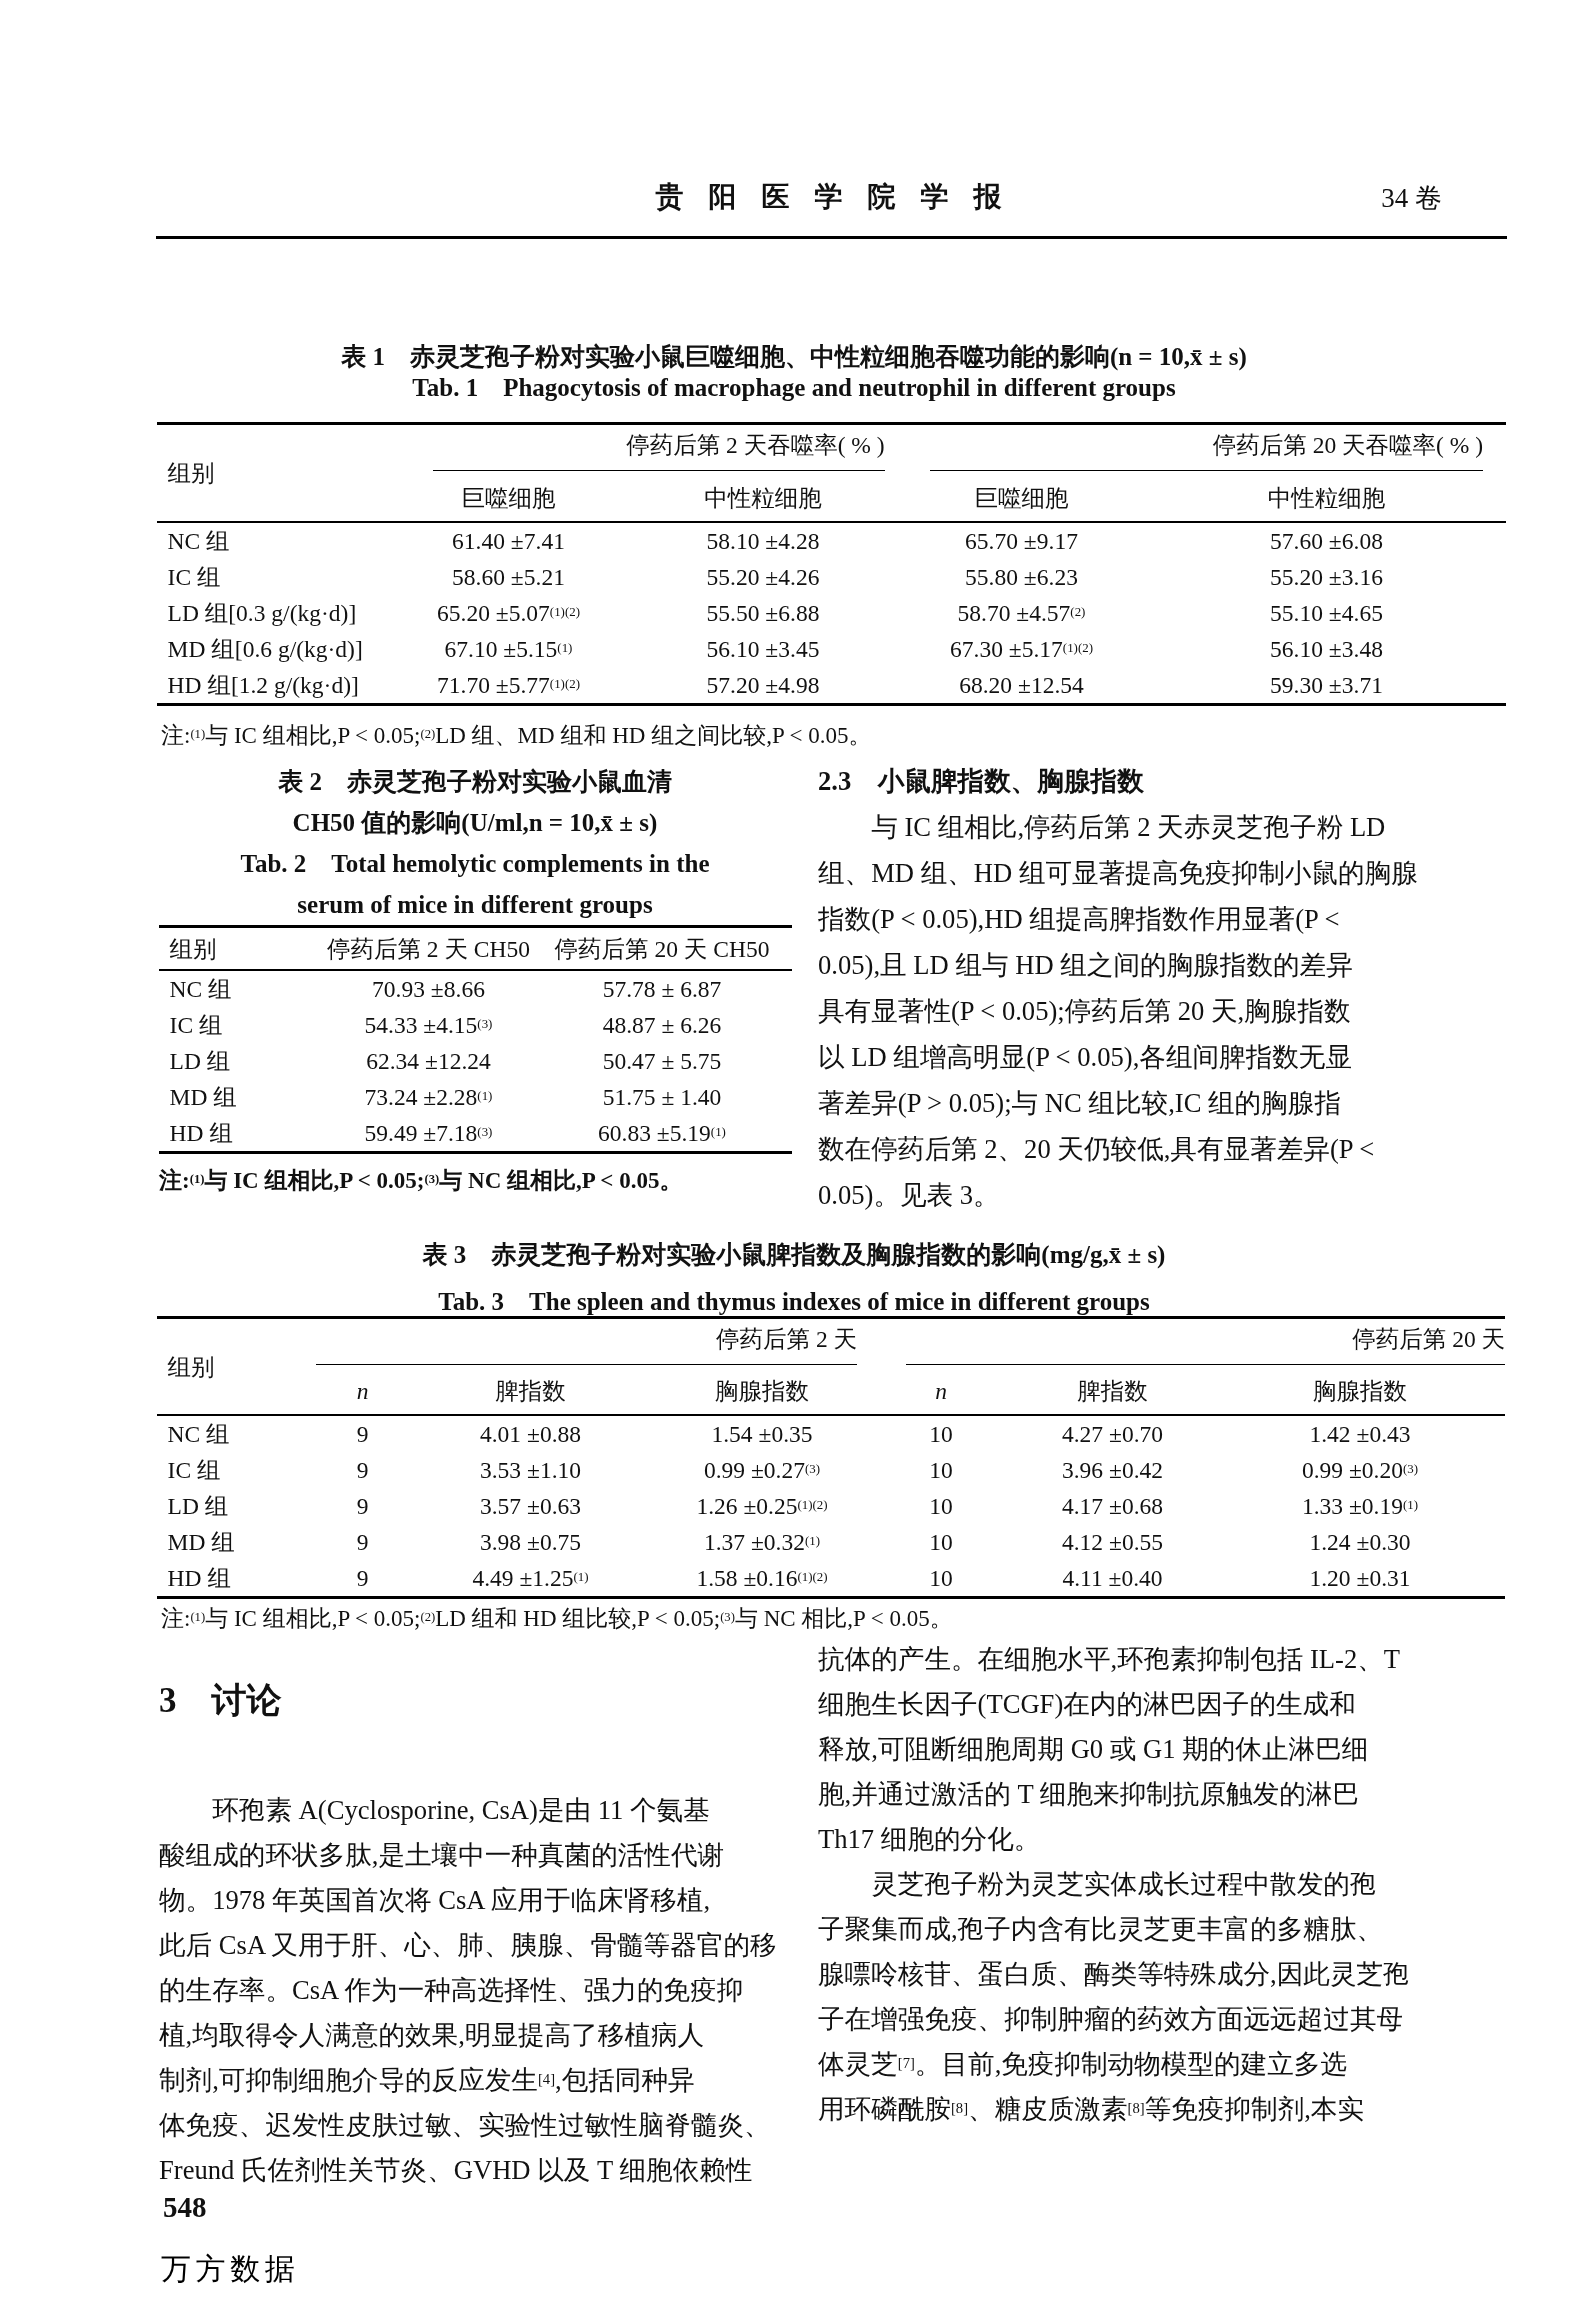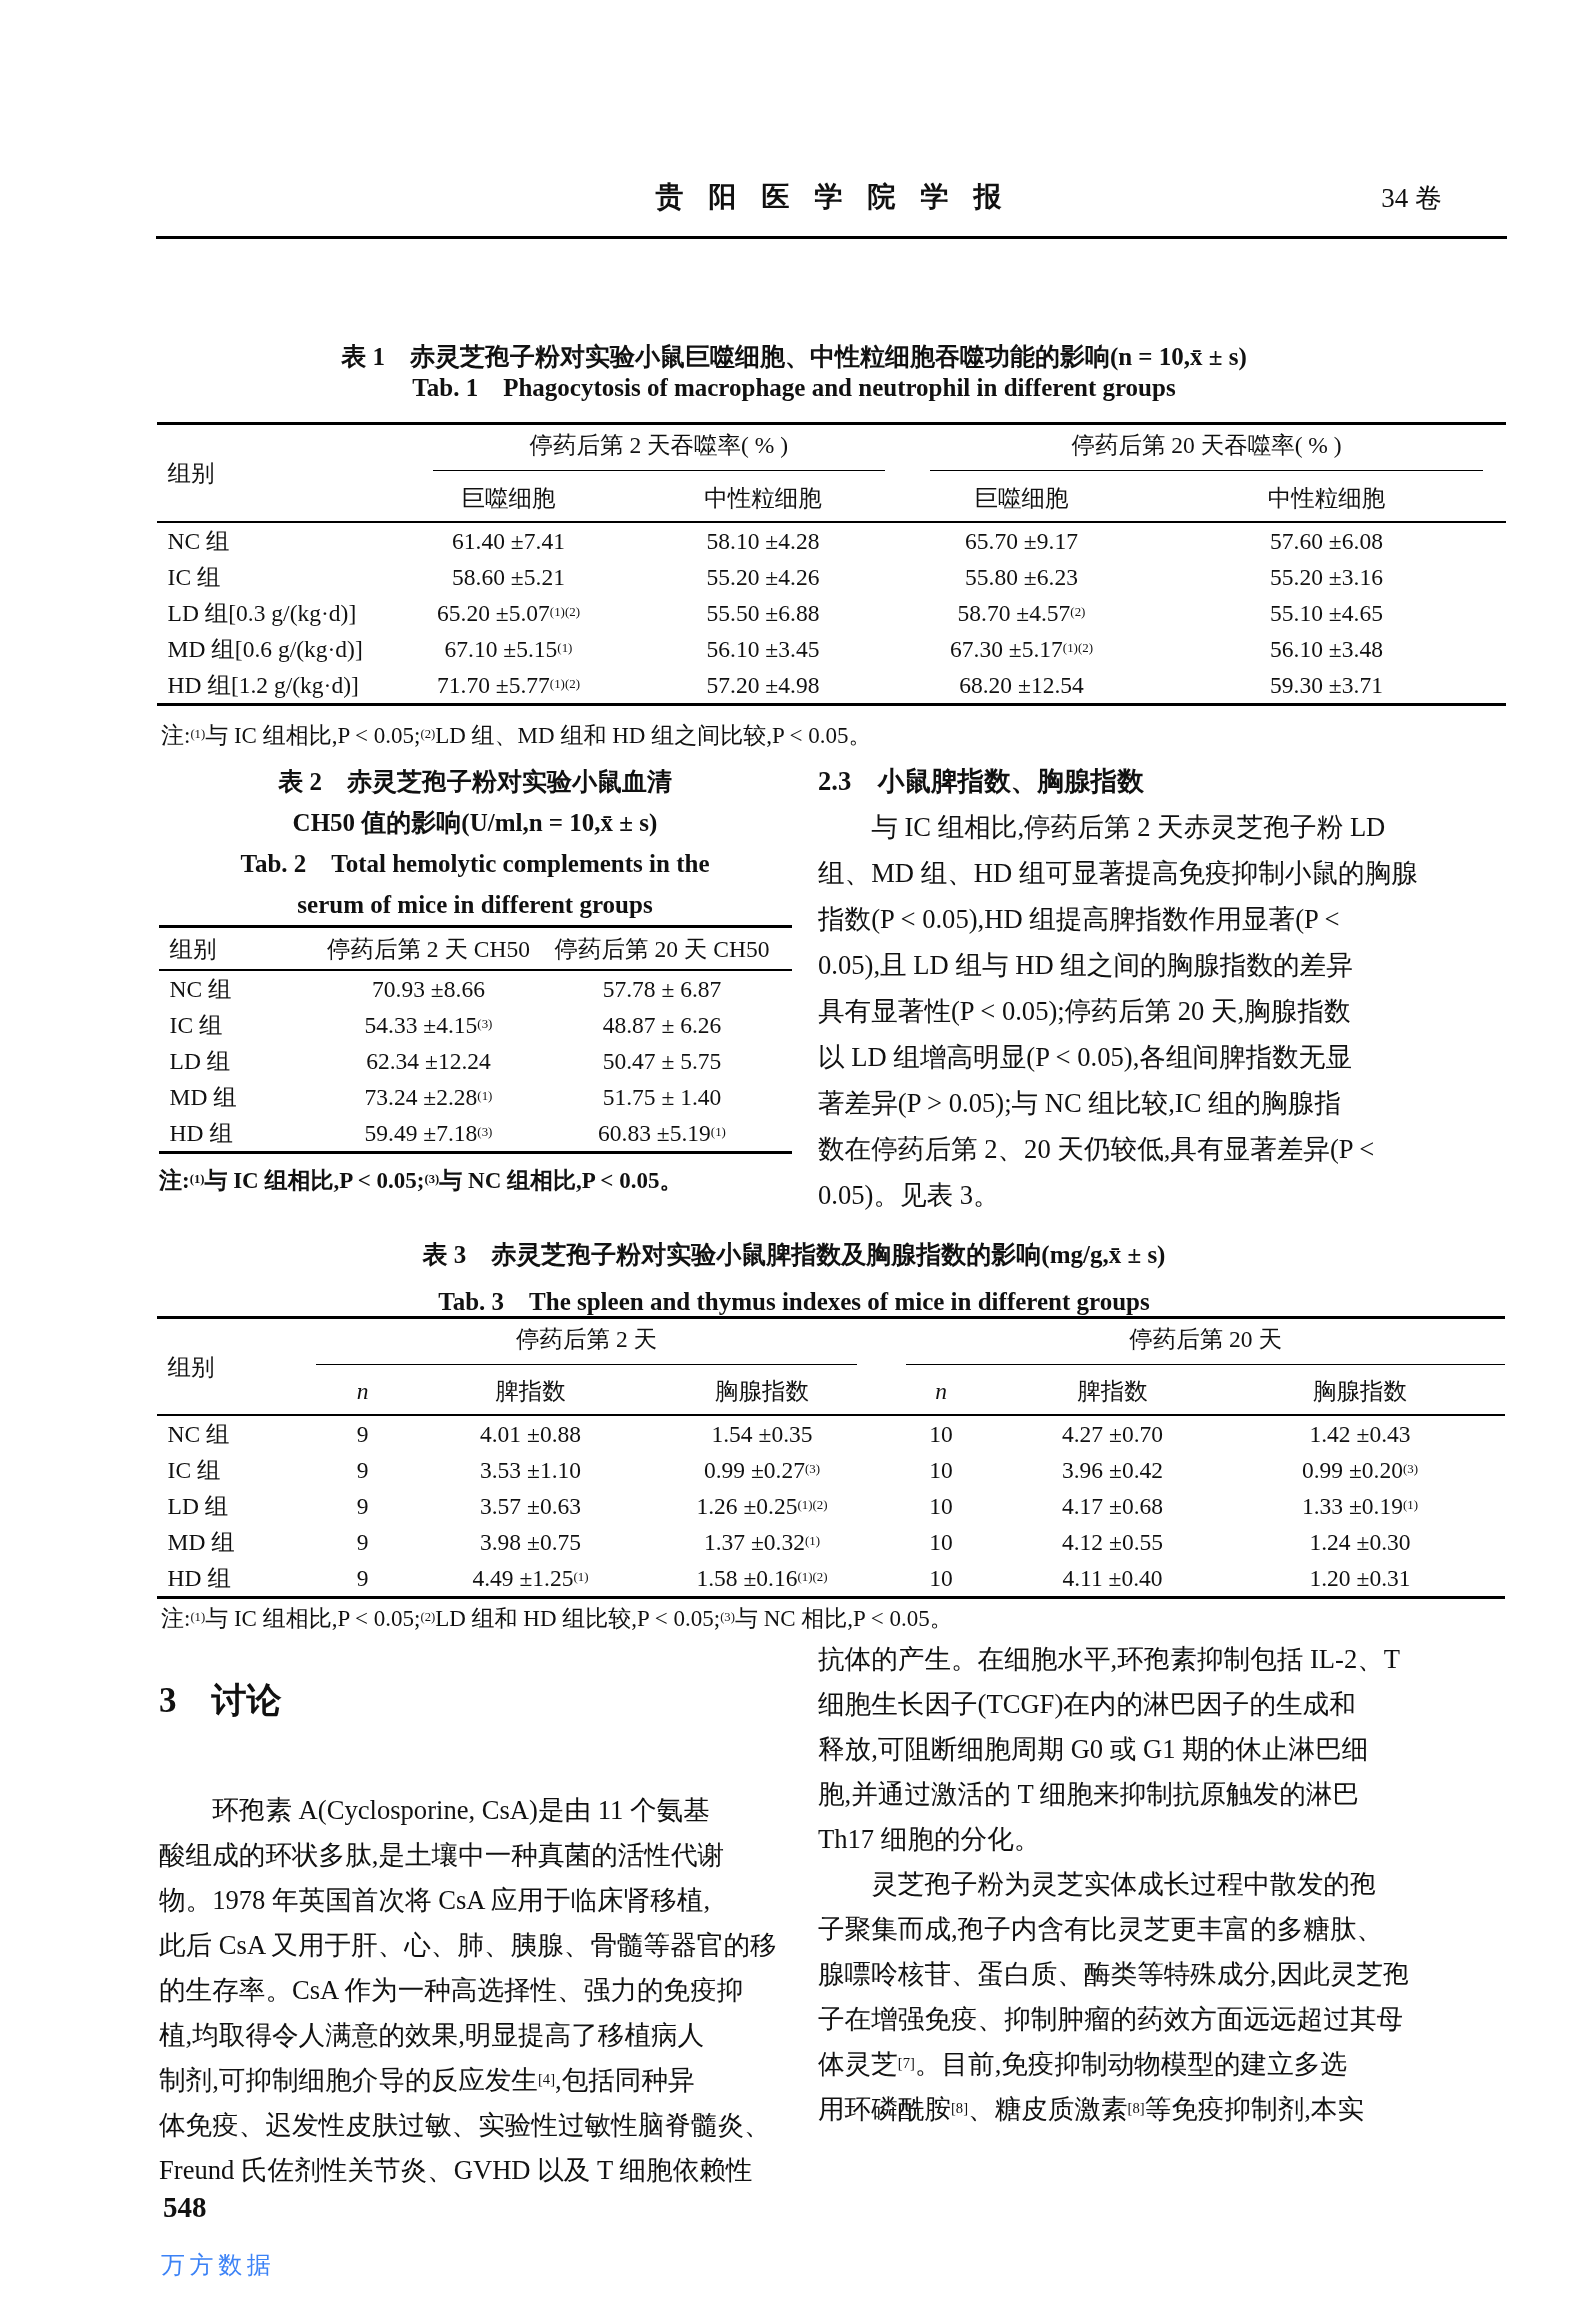--- a/index.html
+++ b/index.html
@@ -25,21 +25,21 @@
   .note{font-size:23px;white-space:nowrap;}
   .note-abs{position:absolute;left:161px;}
   sup{font-size:0.55em;vertical-align:5.3px;line-height:0;}
   .tline{white-space:nowrap;}
   
   table{border-collapse:collapse;table-layout:fixed;}
   .tbl{border-top:3.8px solid #000;border-bottom:3.8px solid #000;}
   .tbl th,.tbl td{font-weight:normal;padding:0;font-size:23.5px;text-align:center;vertical-align:middle;overflow:visible;white-space:nowrap;}
   .tbl thead{border-bottom:2.3px solid #000;}
   .tbl .rowlabel{text-align:left;padding-left:10.6px;}
-  .gline{border-bottom:1.5px solid #000;padding-bottom:9px;}
+  .gline{border-bottom:1.5px solid #000;padding-bottom:9px;text-align:right;}
   #table1{position:absolute;top:422px;left:157px;width:1348px;}
   #table1 thead tr.grow th{height:50px;}
   #table1 thead tr.srow th{height:46px;}
   #table1 tbody td,#table1 tbody th{height:36px;}
   #table3{position:absolute;top:1316px;left:157px;width:1348px;}
   #table3 thead tr.grow th{height:49px;}
   #table3 thead tr.srow th{height:46px;}
   #table3 tbody td,#table3 tbody th{height:36px;}
   #table2{width:632px;margin-top:0;}
   #table2 thead th{height:41px;}
@@ -50,21 +50,21 @@
   .col-left .note{margin-top:10.6px;font-weight:bold;}
   .col-right{position:absolute;top:758px;left:818px;width:692px;}
   .sec-head{font-weight:bold;font-size:26.6px;line-height:46px;white-space:nowrap;}
   .para .tline{font-size:26.6px;line-height:46px;}
   .disc-left{position:absolute;top:1678px;left:159px;width:632px;}
   .disc-head{font-weight:bold;font-size:35px;line-height:46px;}
   .disc-left .para{margin-top:64px;}
   .disc-left .para .tline,.disc-right .para .tline{line-height:45px;}
   .disc-right{position:absolute;top:1637px;left:818px;width:692px;}
   .pagenum{position:absolute;top:2191px;left:163px;font-size:29px;font-weight:bold;}
-  .watermark{position:absolute;top:2249px;left:161px;font-size:24px;color:#3b82f6;letter-spacing:4.6px;}
+  .watermark{position:absolute;top:2249px;left:161px;font-size:30px;color:#000000;letter-spacing:4.6px;}
 </style>
 </head>
 <body>
 
 <div class="page">
 
   <div class="hdr">
     <span class="hdr-title">贵 阳 医 学 院 学 报</span>
     <span class="hdr-vol">34 卷</span>
   </div>

